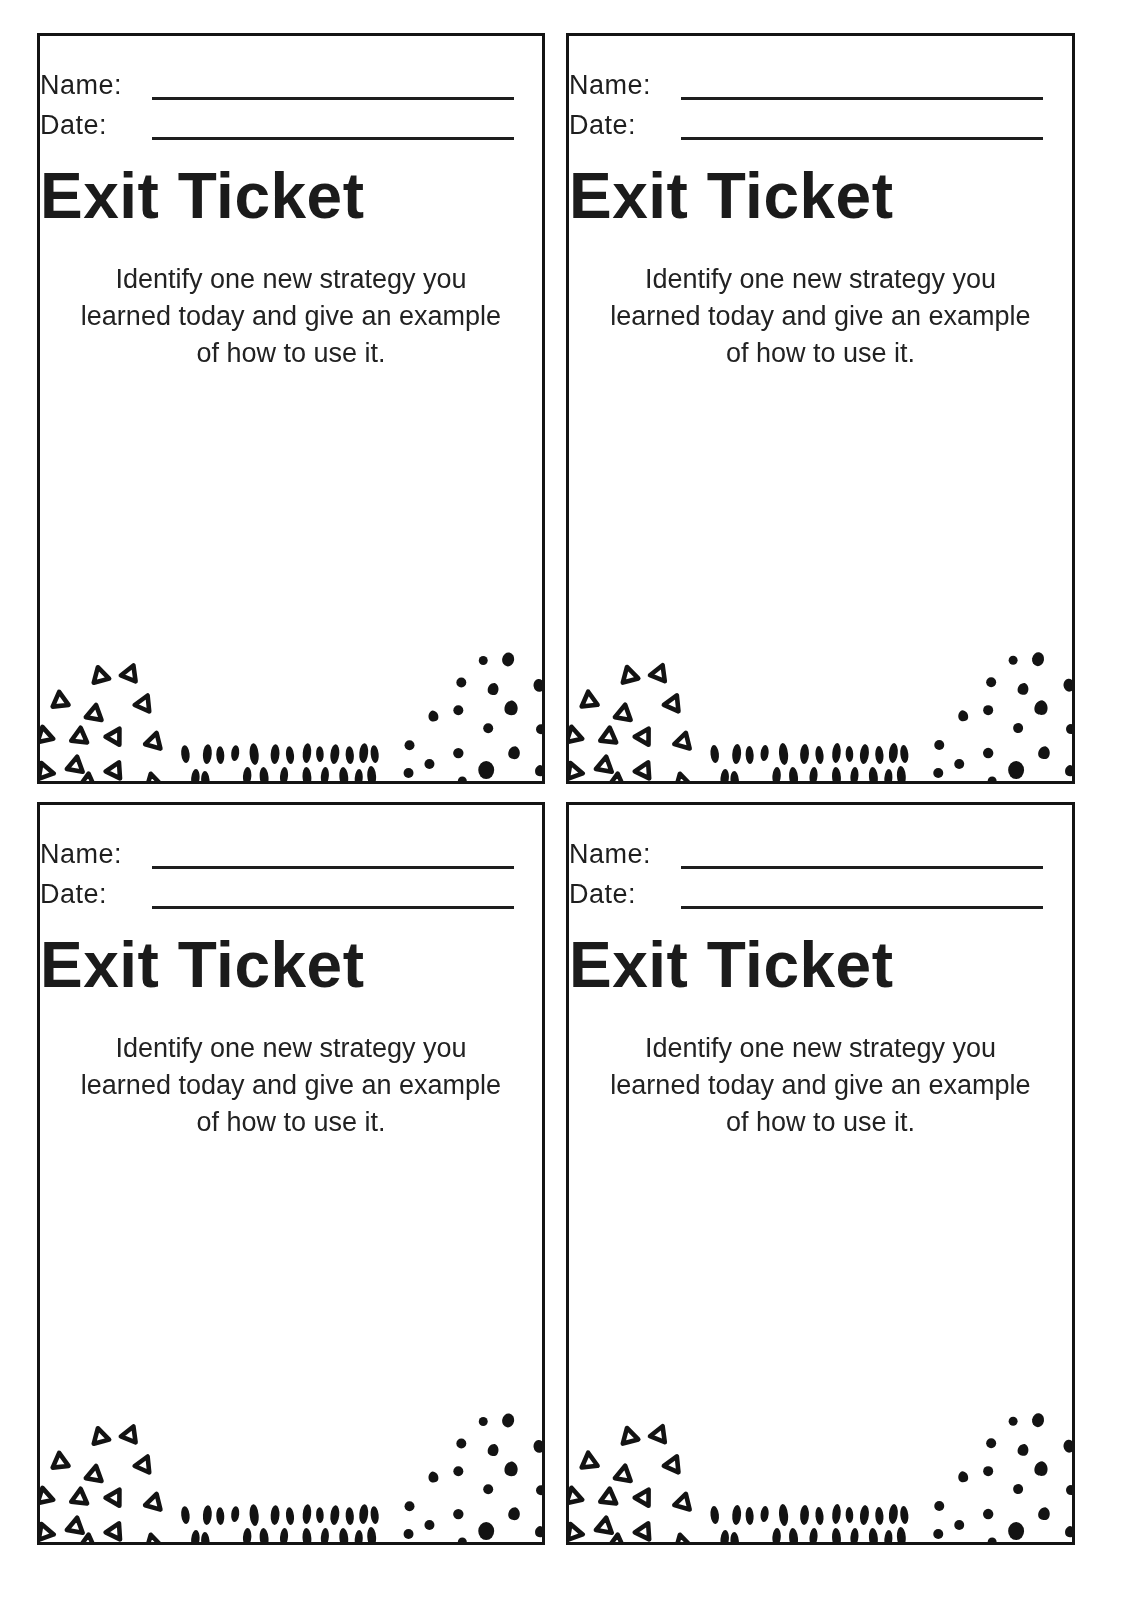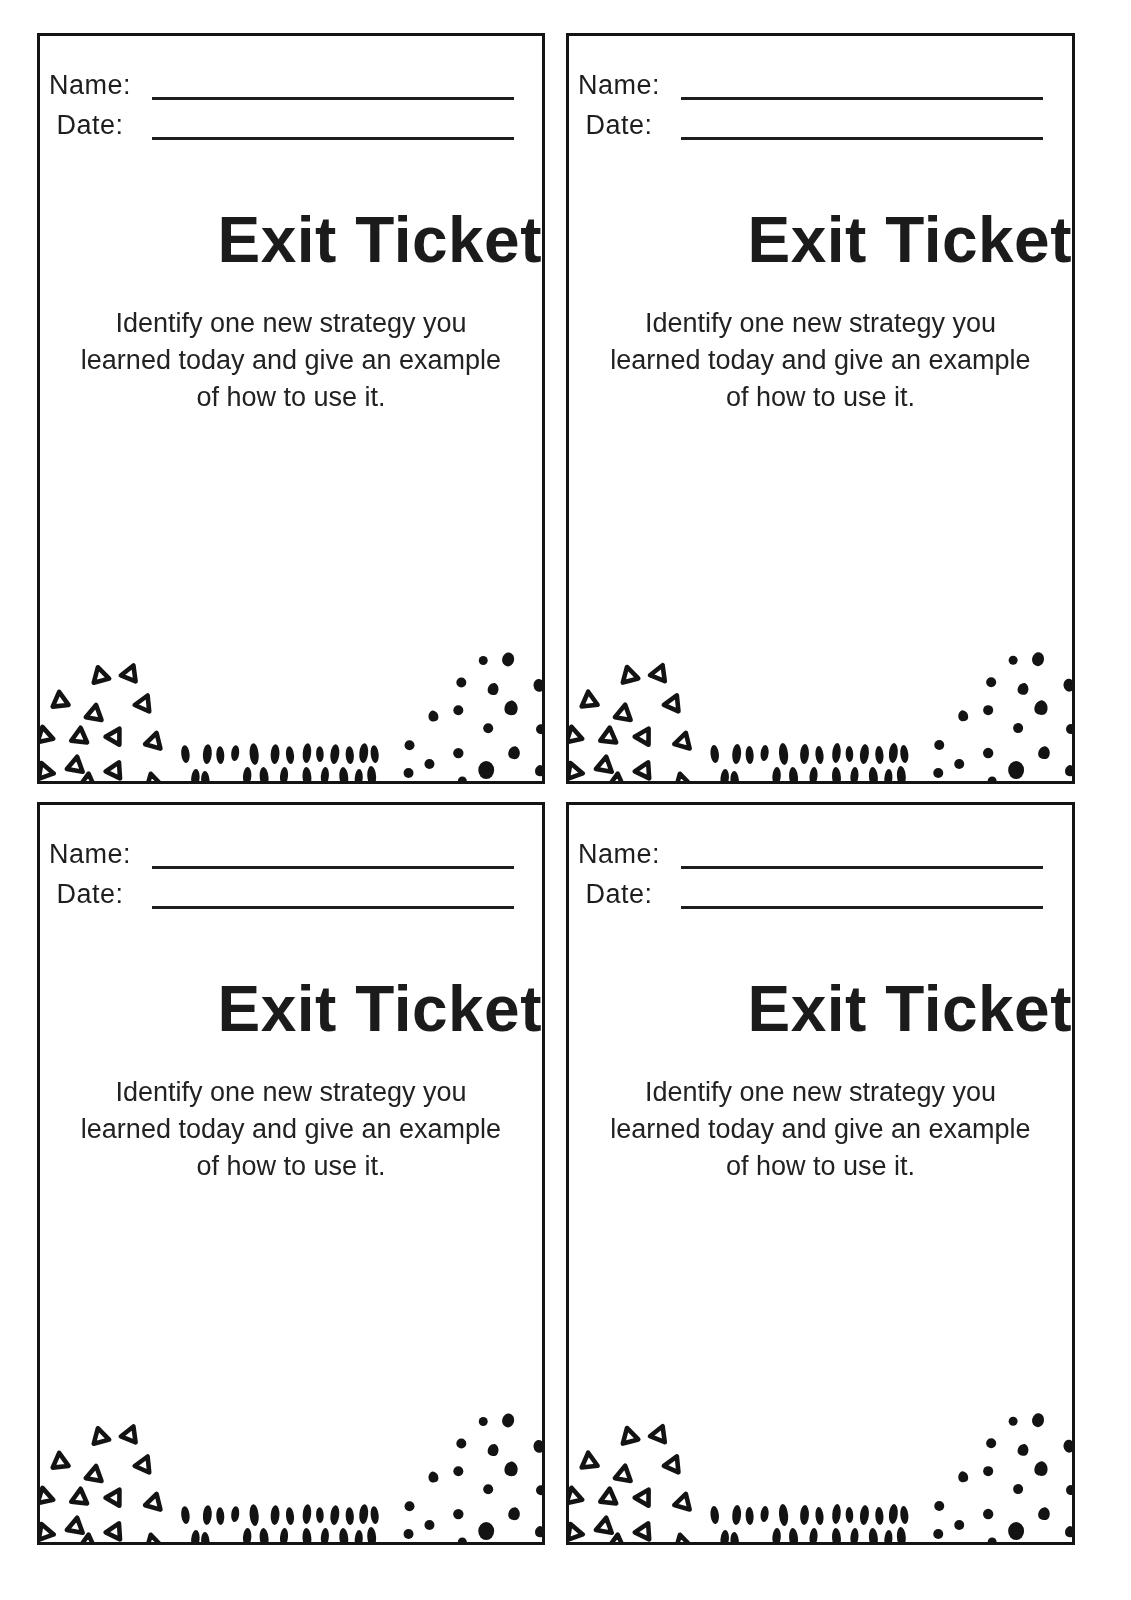--- a/index.html
+++ b/index.html
@@ -36,35 +36,35 @@
     padding-top:32px;
   }
   .field-row{
     display:flex;
     align-items:flex-end;
     height:32px;
   }
   .field-row.date-row{ margin-top:8px; }
   .field-label{
     width:100px;
-    text-align:center;
+    text-align:left;
     font-size:27px;
     line-height:30px;
     color:var(--ink);
     letter-spacing:0.5px;
   }
   .field-line{
     width:362px;
     margin-left:12px;
     height:30px;
     border-bottom:3px solid var(--ink);
   }
   .title{
-    margin:65px 0 0 0;
-    text-align:right;
+    margin:21px 0 0 0;
+    text-align:left;
     font-size:64px;
     line-height:70px;
     font-weight:800;
     letter-spacing:0.5px;
     color:#1b1b1b;
   }
   .prompt{
     margin:30px 0 0 0;
     text-align:center;
     font-size:27px;

